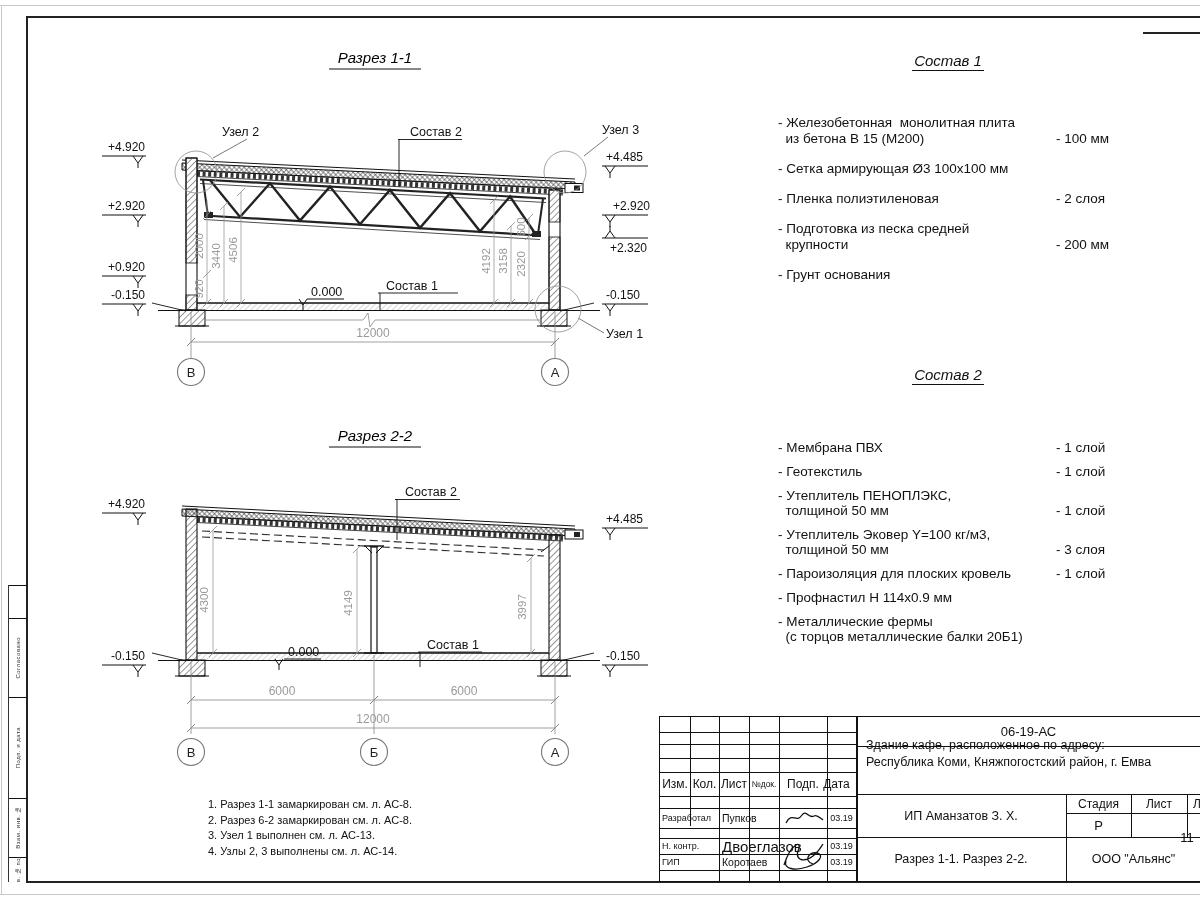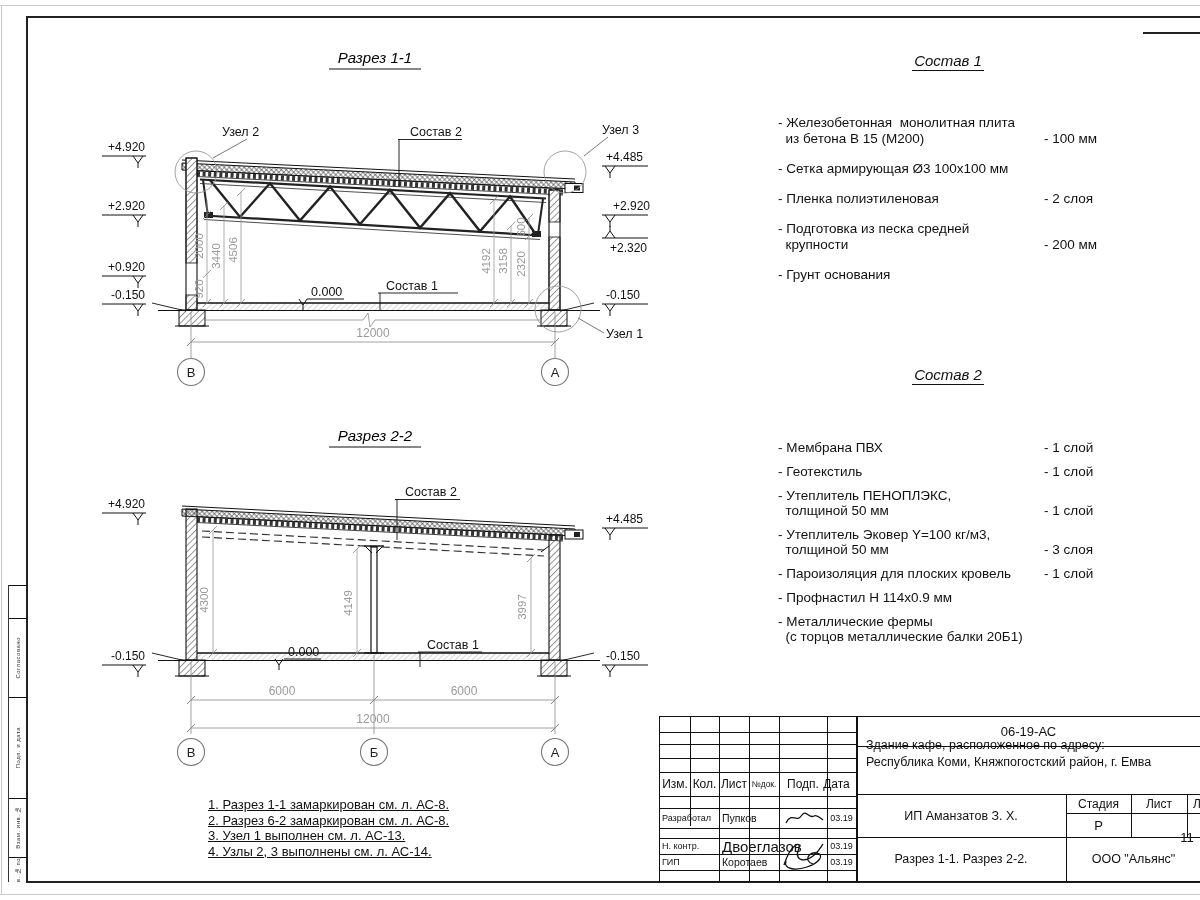--- a/index.html
+++ b/index.html
@@ -9,25 +9,25 @@
   .edge{position:absolute;background:#c9c9c9;}
   .frameline{position:absolute;background:#222;}
   svg text{font-family:"Liberation Sans","DejaVu Sans",sans-serif;}
   
   .sostav{position:absolute;width:340px;}
   .sostav .stitle{text-align:center;font-style:italic;font-size:15px;}
   .sostav .stitle span{border-bottom:1px solid #111;padding:0 2px 1px 2px;}
   .sostav .items{margin-top:46px;}
   .sostav .item{display:flex;align-items:flex-end;font-size:13.5px;line-height:16px;margin-bottom:14px;}
   .sostav .iname{width:258px;white-space:pre-wrap;}
-  .sostav .ival{margin-left:8px;white-space:nowrap;}
+  .sostav .ival{margin-left:20px;white-space:nowrap;}
   .sostav2 .items{margin-top:57px;}
   .sostav2 .item{line-height:15px;margin-bottom:9px;}
   
-  .notes{position:absolute;left:208px;top:797px;font-size:13px;line-height:15.5px;text-decoration:underline;}
+  .notes{position:absolute;left:208px;top:797px;font-size:11px;line-height:15.5px;}
   
   .stamp{position:absolute;left:659px;top:716px;width:541px;height:166px;border:1.6px solid #111;border-right:none;box-sizing:border-box;font-size:11px;}
   .tb{position:absolute;box-sizing:border-box;}
   .vline{position:absolute;width:1px;background:#111;}
   .hline{position:absolute;height:1px;background:#111;}
   .cell{position:absolute;display:flex;align-items:center;justify-content:center;text-align:center;box-sizing:border-box;}
   
   .sidestrip{position:absolute;left:8px;top:585px;width:18px;height:297px;border-left:1px solid #333;box-sizing:border-box;}
   .scell{position:absolute;left:0;width:100%;display:flex;align-items:center;justify-content:center;overflow:hidden;}
   .scell span{writing-mode:vertical-rl;transform:rotate(180deg);font-size:6px;color:#333;letter-spacing:0.5px;white-space:nowrap;}

